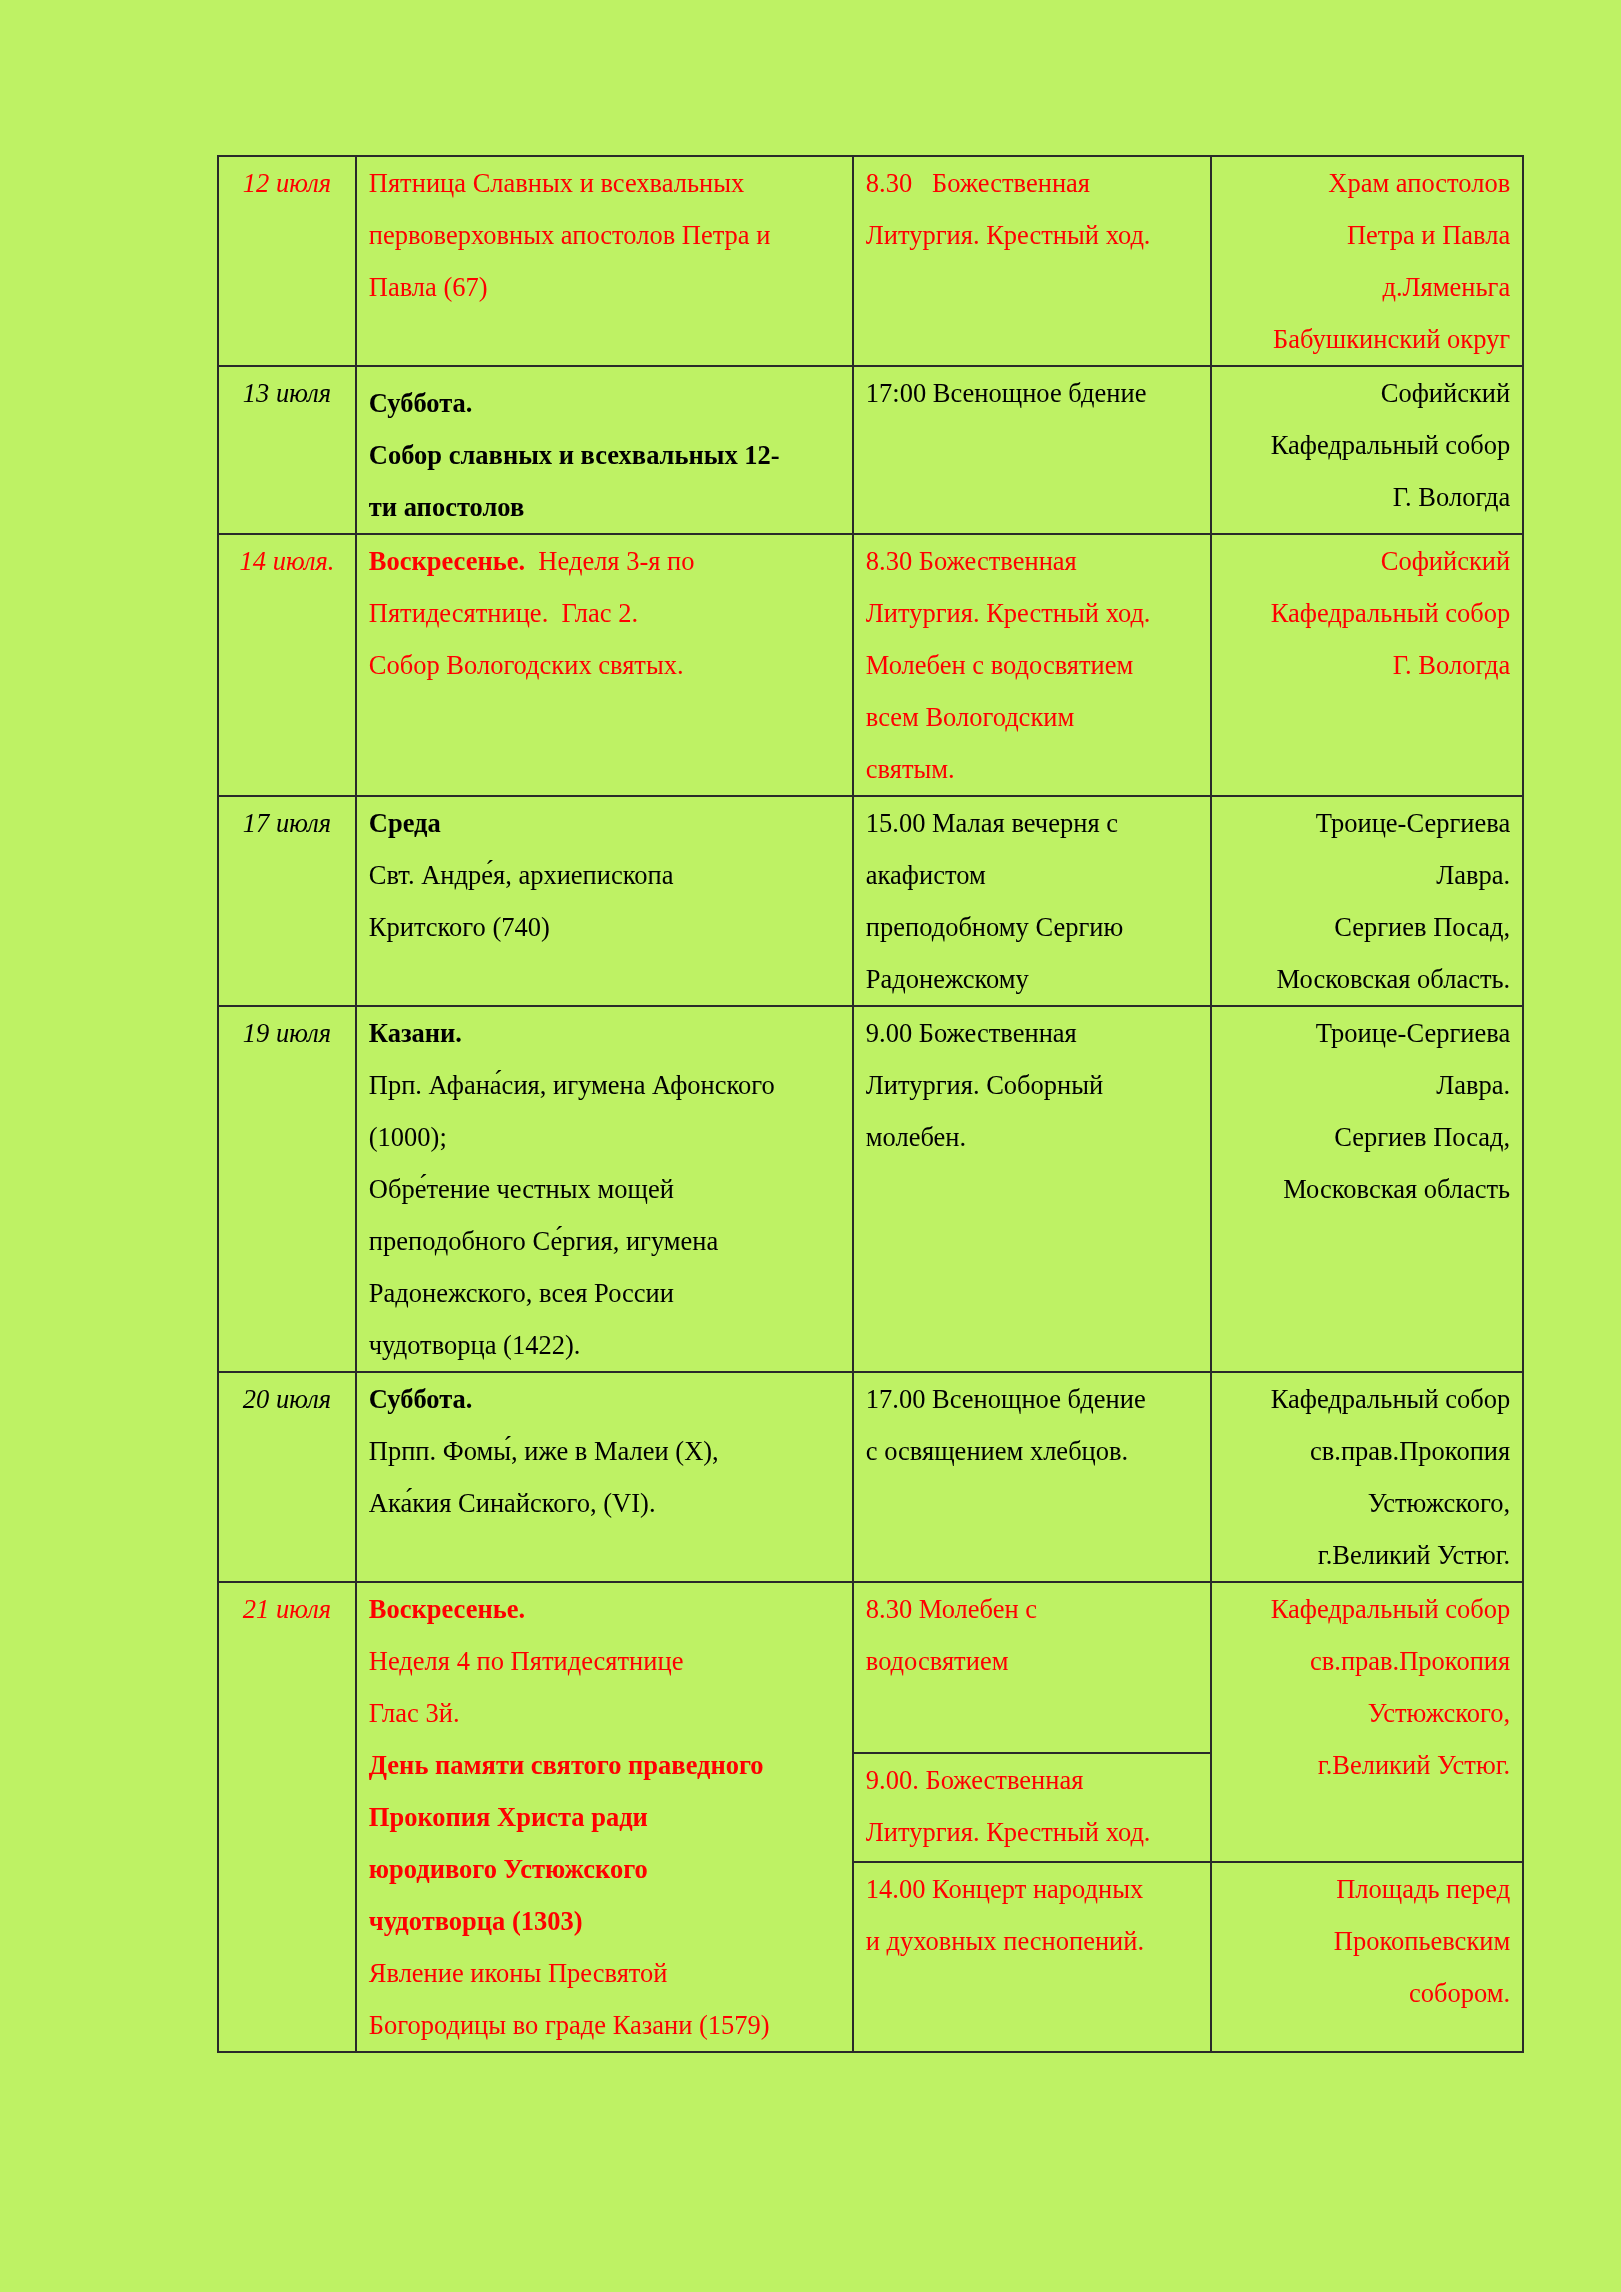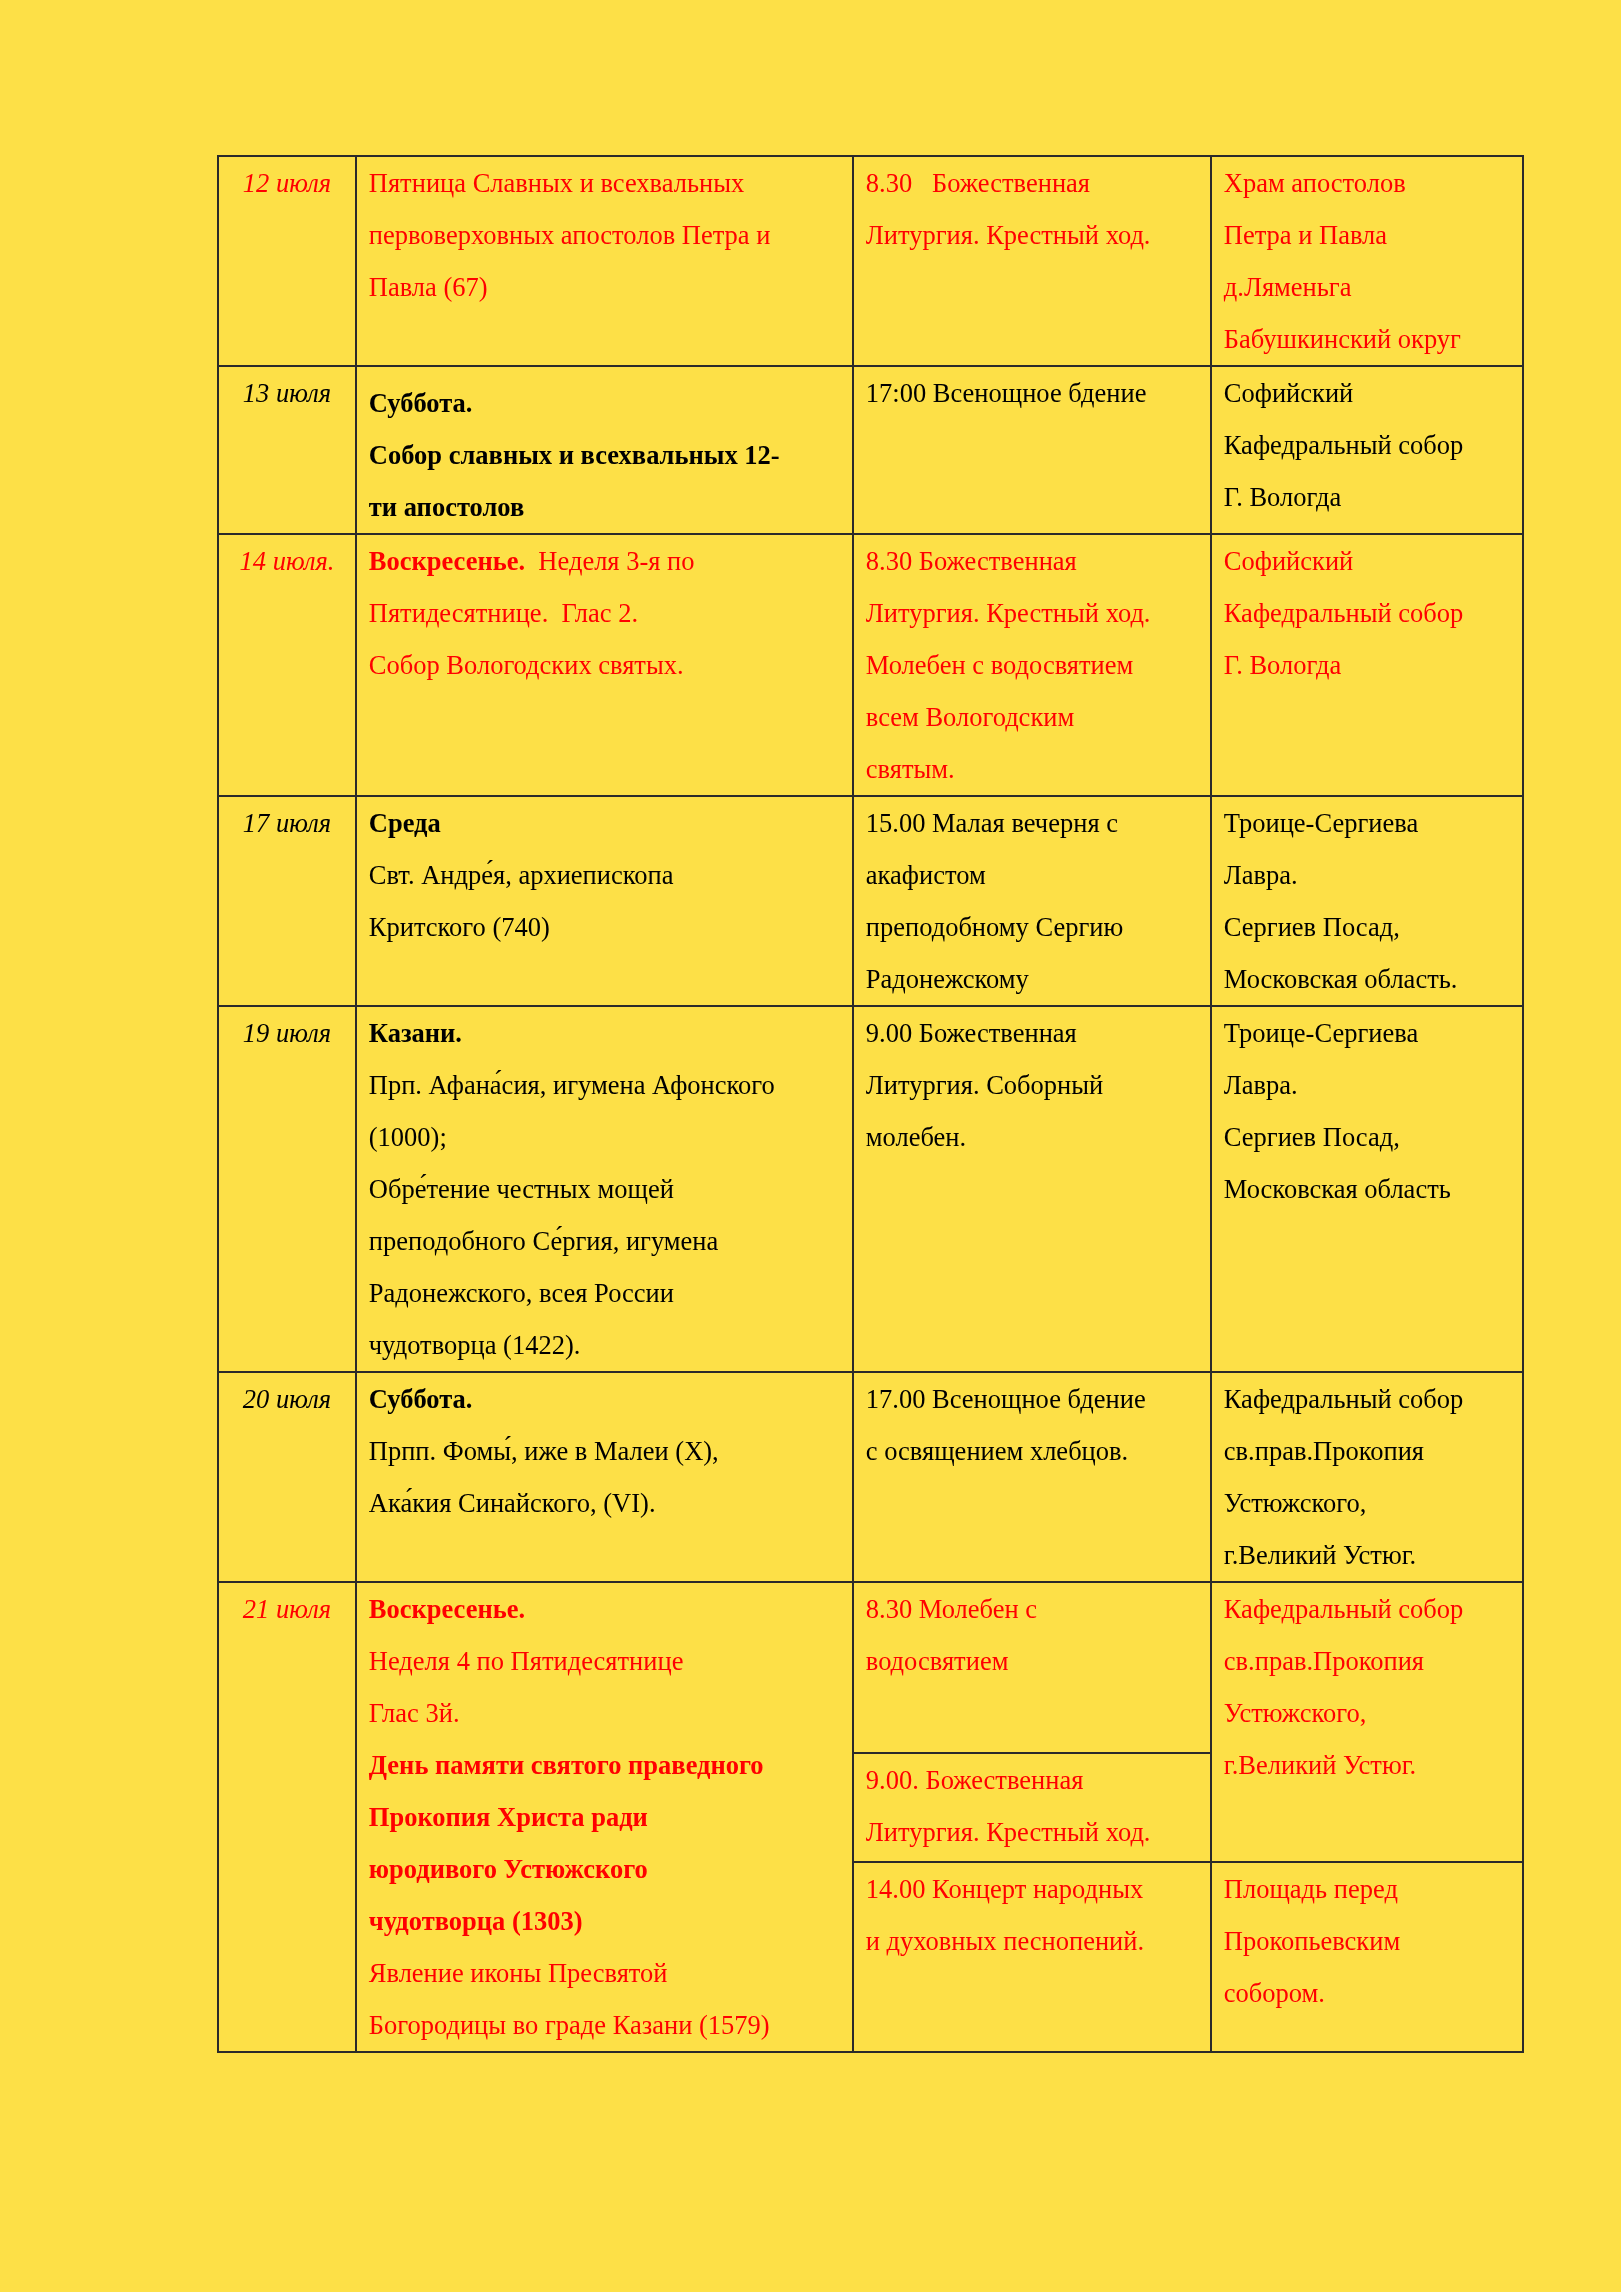--- a/index.html
+++ b/index.html
@@ -1,32 +1,32 @@
 <!DOCTYPE html>
 <html><head>
 <meta charset="utf-8">
 <style>
   html, body { margin: 0; padding: 0; background: #ffffff; }
   body { width: 1621px; height: 2293px; position: relative; font-family: "Liberation Serif", serif; }
-  .page { position: absolute; left: 0; top: 0; width: 1621px; height: 2293px; background: #fde047; }
+  .page { position: absolute; left: 0; top: 0; width: 1621px; height: 2293px; background: #bef264; }
   table.sched {
     position: absolute; left: 217px; top: 155px;
     width: 1305px; border-collapse: collapse; table-layout: fixed;
     font-family: "Liberation Serif", serif; font-size: 26.5px; color: #000;
   }
   table.sched td {
     border: 2.5px solid #2a2a2a; vertical-align: top; padding: 0 11.8px;
     line-height: 52px;
   }
   col.c1 { width: 138px; }
   col.c2 { width: 497px; }
   col.c3 { width: 358px; }
   col.c4 { width: 312px; }
   td.date { text-align: center; font-style: italic; padding: 0 5.9px; }
-  td.place { text-align: left; }
+  td.place { text-align: right; }
   .red { color: #ff0000; }
   .b { font-weight: bold; }
   .tight { line-height: 33px; padding-top: 9.8px !important; }
   .line { display: block; }
   .r1 { height: 201px; }
   .r2 { height: 156px; margin-top: 40px; }
   .r3 { height: 255px; margin-left: 38px; }
   .r4 { height: 204px; }
   .r5 { height: 360px; }
   .r6 { height: 205px; }

